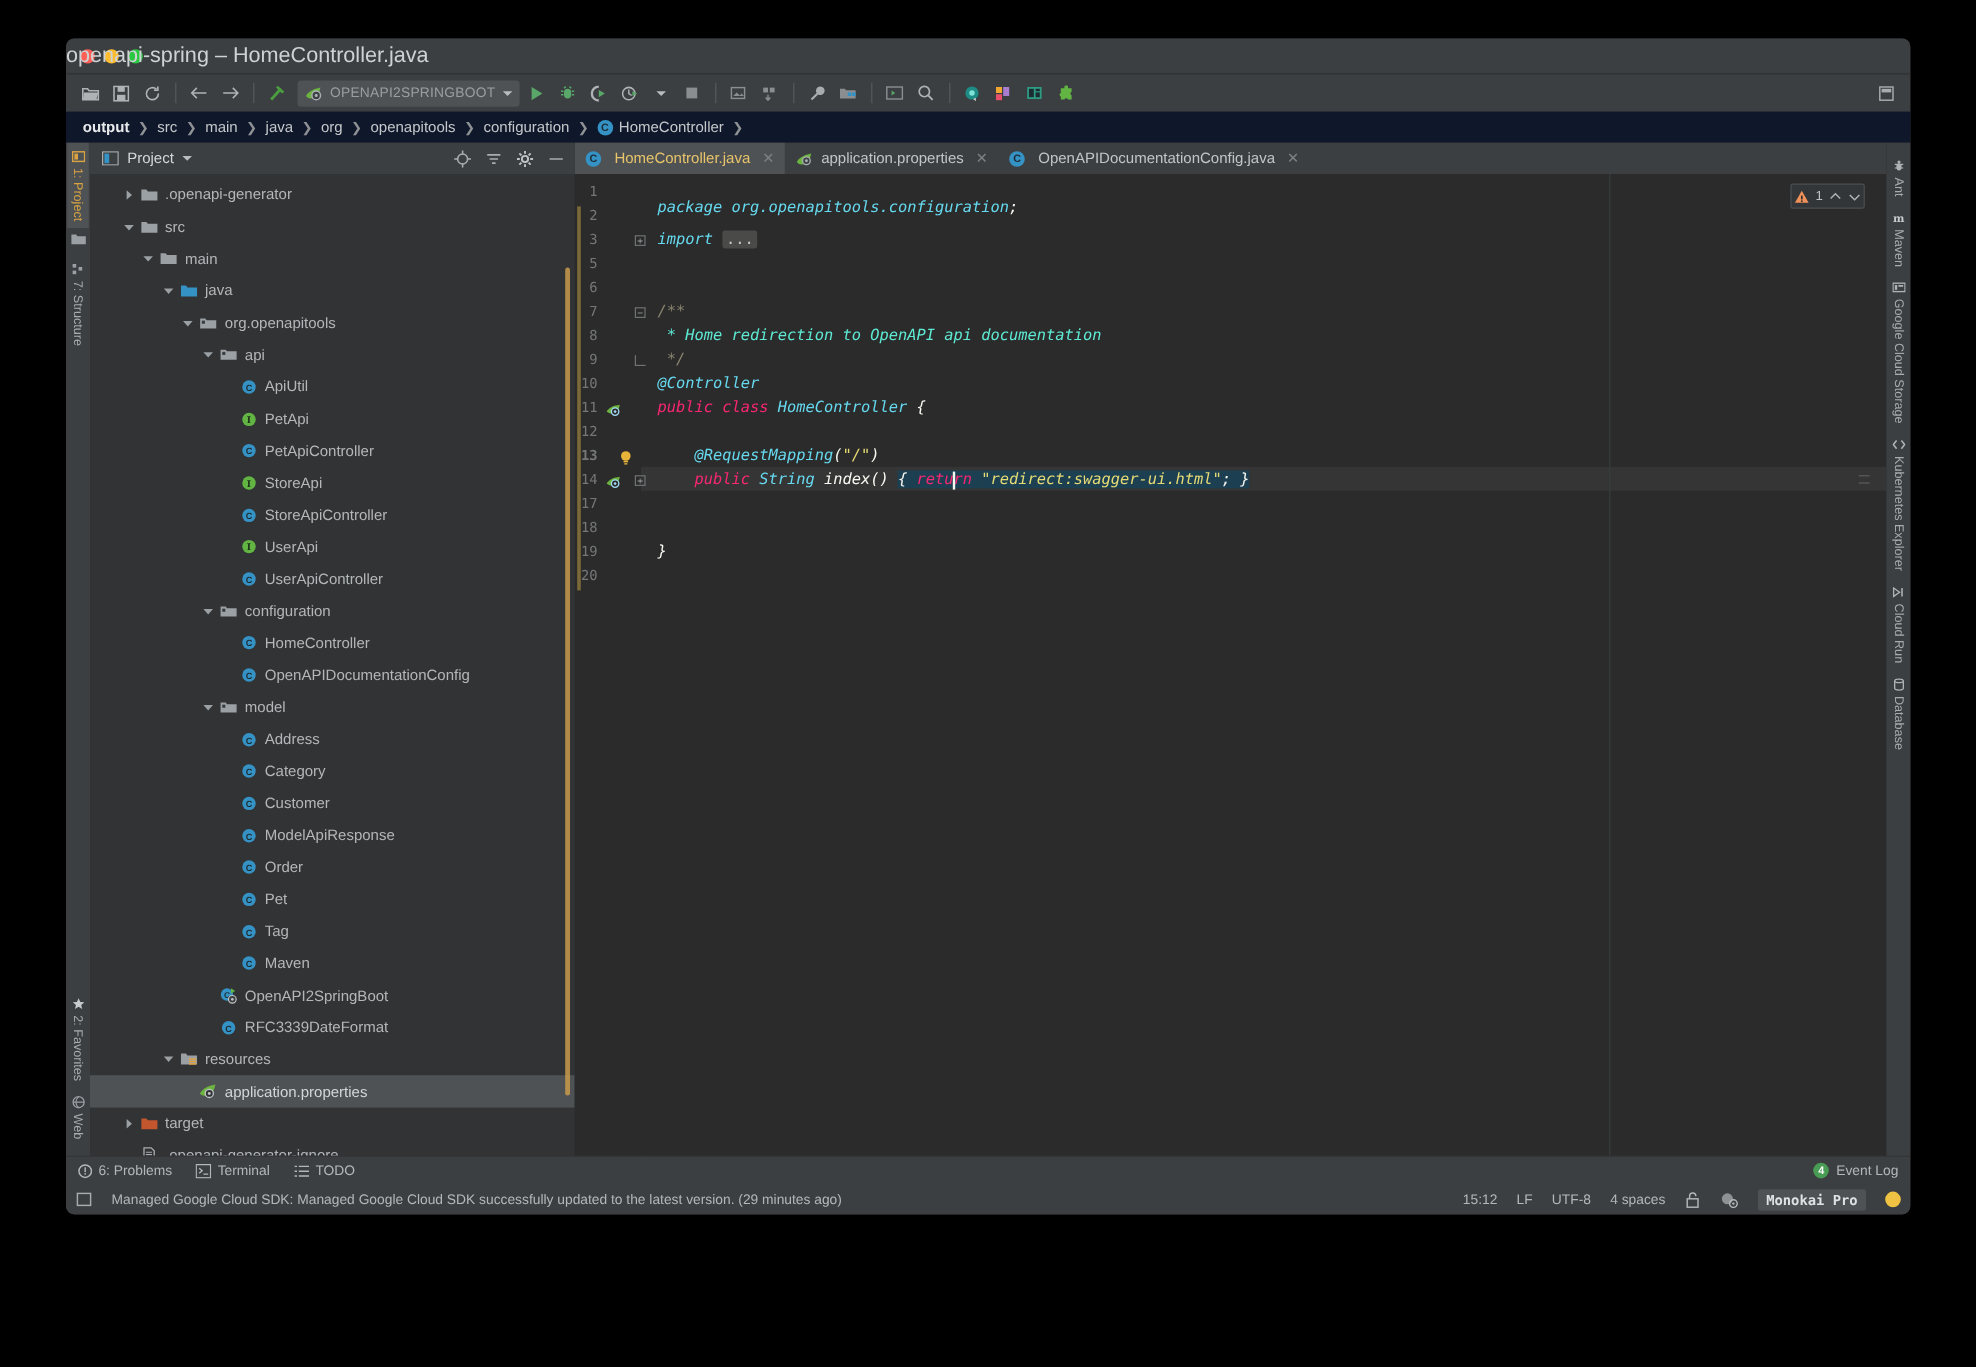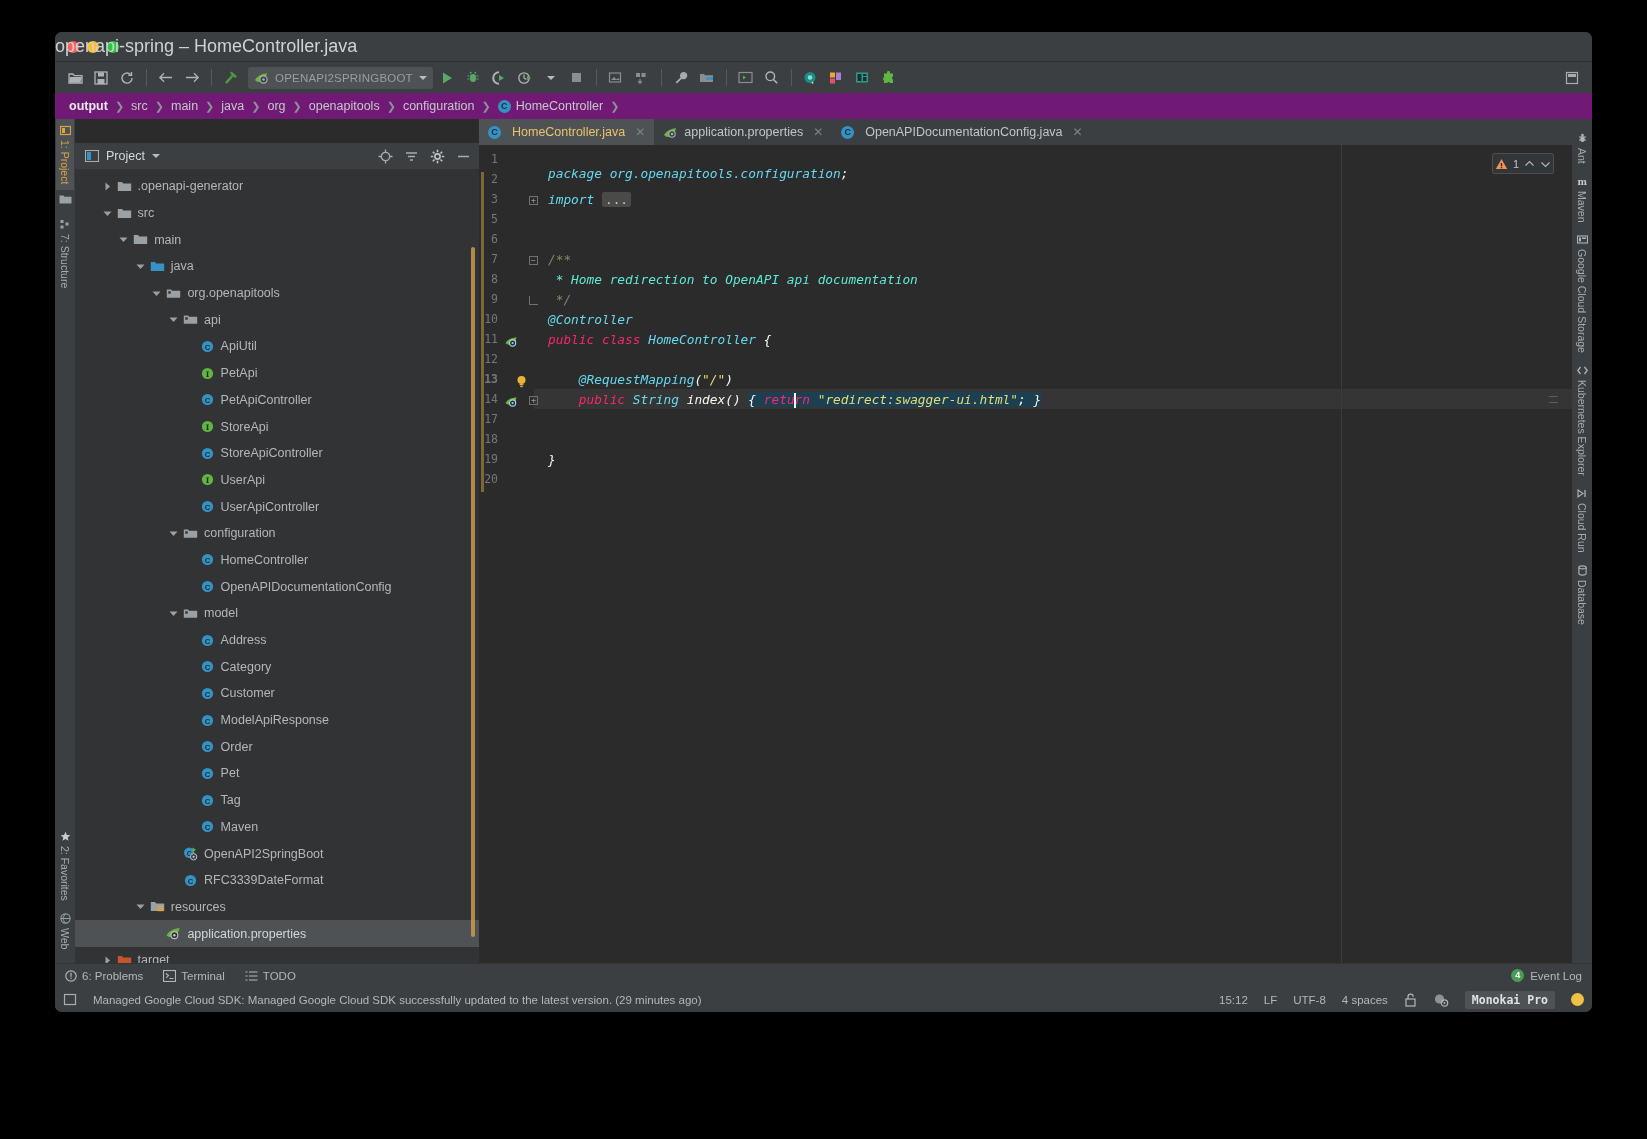--- a/index.html
+++ b/index.html
@@ -45,21 +45,21 @@
     display:flex; align-items:center; gap:6px; padding:0 6px 0 5px;
     min-width:172px; margin-left:3px;
   }
   #runconfig .rc-label{
     flex:1; text-align:center; font-size:11.5px; color:#9a9ea1; letter-spacing:.2px;
   }
   .caret-d { width:0;height:0;border-left:4px solid transparent;border-right:4px solid transparent;border-top:4.5px solid #b9bcbe;}
   #tb-right { margin-left:auto; display:flex; align-items:center; }
   
   #breadcrumb {
-    height:26px; background:#701a75; display:flex; align-items:center;
+    height:26px; background:#0f172a; display:flex; align-items:center;
     padding-left:14px; gap:0px; flex:0 0 26px; font-size:12.5px;
   }
   #breadcrumb .crumb{color:#c5c8ca; white-space:nowrap;}
   #breadcrumb .crumb.first{font-weight:bold;color:#e8eaec;}
   #breadcrumb .sepc{color:#8e9295;margin:0 7px;font-size:11px;}
   .cls-ico {
     display:inline-block;width:13px;height:13px;border-radius:50%;
     background:#3592c4;color:#1d2b33;font-size:9px;line-height:13px;
     text-align:center;font-weight:bold;margin-right:5px;vertical-align:-2px;
   }
@@ -71,21 +71,21 @@
     align-items:center; flex:0 0 20px; position:relative;
   }
   .stripe-item{
     writing-mode:vertical-rl; font-size:10.5px; color:#a9acae;
     padding:6px 3px; display:flex; align-items:center; gap:4px; white-space:nowrap;
   }
   .stripe-item.active{ background:#4e5254; color:#d9a343; }
   .stripe.right .stripe-item{ color:#a9acae; }
   .vic { width:11px;height:11px; writing-mode:horizontal-tb; display:block; }
   
-  #project-panel{ width:404px; background:#3c3f41; display:flex;flex-direction:column; flex:0 0 404px;margin-top:24px;}
+  #project-panel{ width:404px; background:#3c3f41; display:flex;flex-direction:column; flex:0 0 404px;}
   #project-head{
     height:26px;display:flex;align-items:center;padding:0 8px 0 10px;gap:7px;flex:0 0 26px;
   }
   #project-head .ph-title{font-size:12.5px;color:#d4d7d9;}
   #project-head .ph-icons{margin-left:auto;display:flex;align-items:center;gap:11px;}
   #tree{
     flex:1; background:#313335; overflow:hidden; position:relative; padding-top:4px;
     font-size:12.5px;
   }
   .node{ height:26.7px; display:flex; align-items:center; color:#b4b7b9; white-space:nowrap;}

